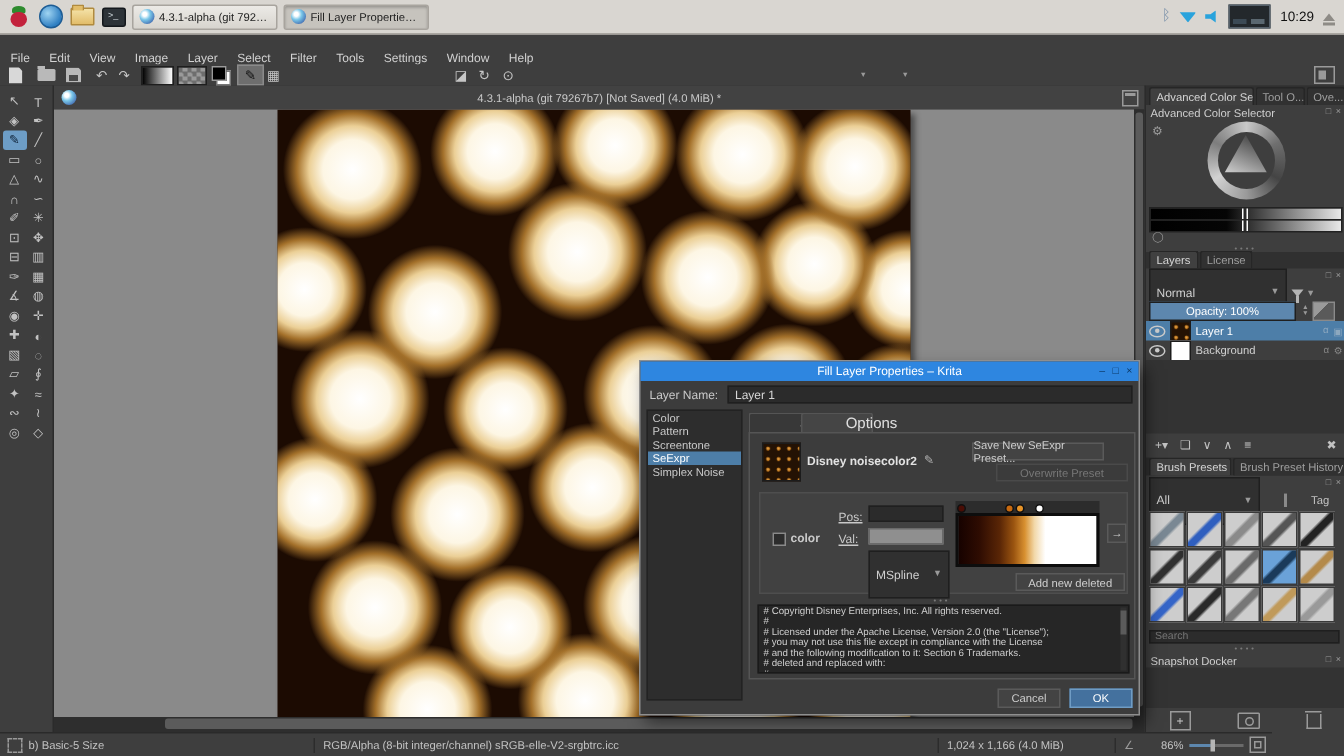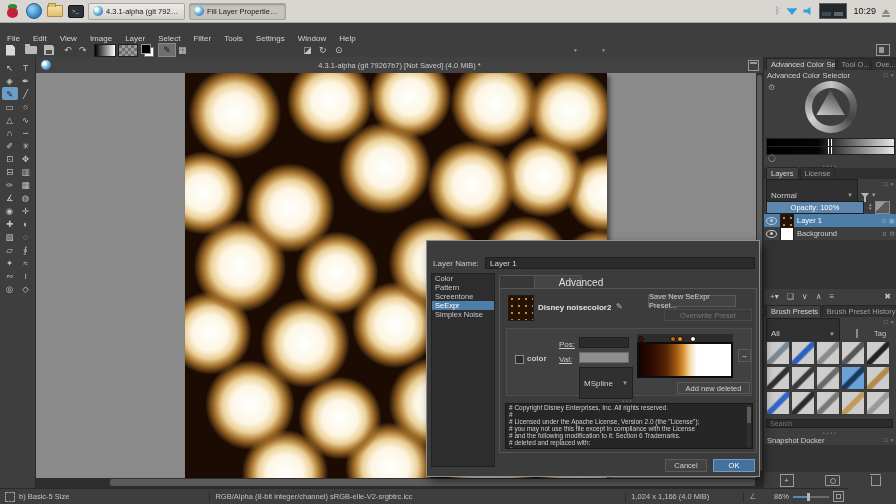--- a/index.html
+++ b/index.html
@@ -466,31 +466,39 @@
     </div>
     <div class="rp" style="top:388px;height:27px;background:#333"></div>
     <div class="rp row" style="top:415px;height:16px;justify-content:space-around">
       <span class="ico-plusbox">+</span>
       <span class="ico-camera"></span>
       <span class="ico-trash"></span>
     </div>
   </div>
 
   <div id="dialog" class="abs">
+    <div id="dlg-title">
+      <span>Fill Layer Properties – Krita</span>
+      <span class="wb">
+        <span>–</span>
+        <span>□</span>
+        <span>×</span>
+      </span>
+    </div>
     <span class="dl" style="left:6px;top:18px">Layer Name:</span>
     <span class="dinput" style="left:58px;top:16px;width:270px;height:12px">Layer 1</span>
     <div id="gen-list">
         <div class="gl-item">Color</div>
         <div class="gl-item">Pattern</div>
         <div class="gl-item">Screentone</div>
         <div class="gl-item sel">SeExpr</div>
         <div class="gl-item">Simplex Noise</div>
       </div>
     <span class="dtab2" style="left:72px;top:34px;width:34px">Script</span>
-    <span class="dtab2 active" style="left:107px;top:34px;width:44px">Advanced</span>
+    <span class="dtab2 active" style="left:107px;top:34px;width:44px">Options</span>
     <div id="dlg-frame">
       <span id="preset-thumb" class="dots-bg"></span>
       <span class="dl" style="left:38px;top:14px;font-weight:bold;color:#e2e2e2">Disney noisecolor2</span>
       <span class="pencil" style="position:absolute;left:116px;top:13px">✎</span>
       <span class="dbtn" style="left:148px;top:6px;width:88px;height:12px">Save New SeExpr Preset...</span>
       <span class="dbtn disabled" style="left:164px;top:20px;width:88px;height:12px">Overwrite Preset</span>
       <div id="varbox">
         <span class="cbx" style="position:absolute;left:8px;top:26px"></span>
         <span class="dl" style="left:20px;top:25px;font-weight:bold">color</span>
         <span class="dl" style="left:52px;top:11px;text-decoration:underline">Pos:</span>

